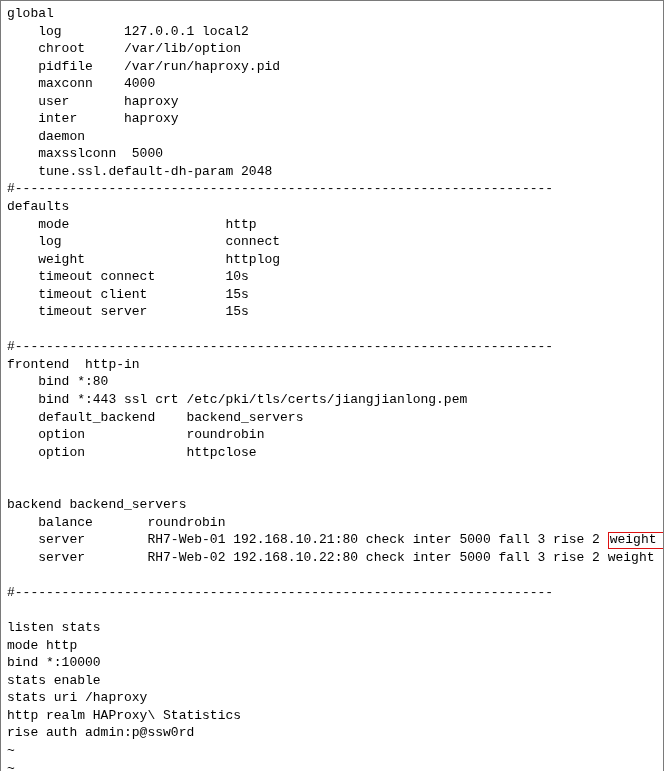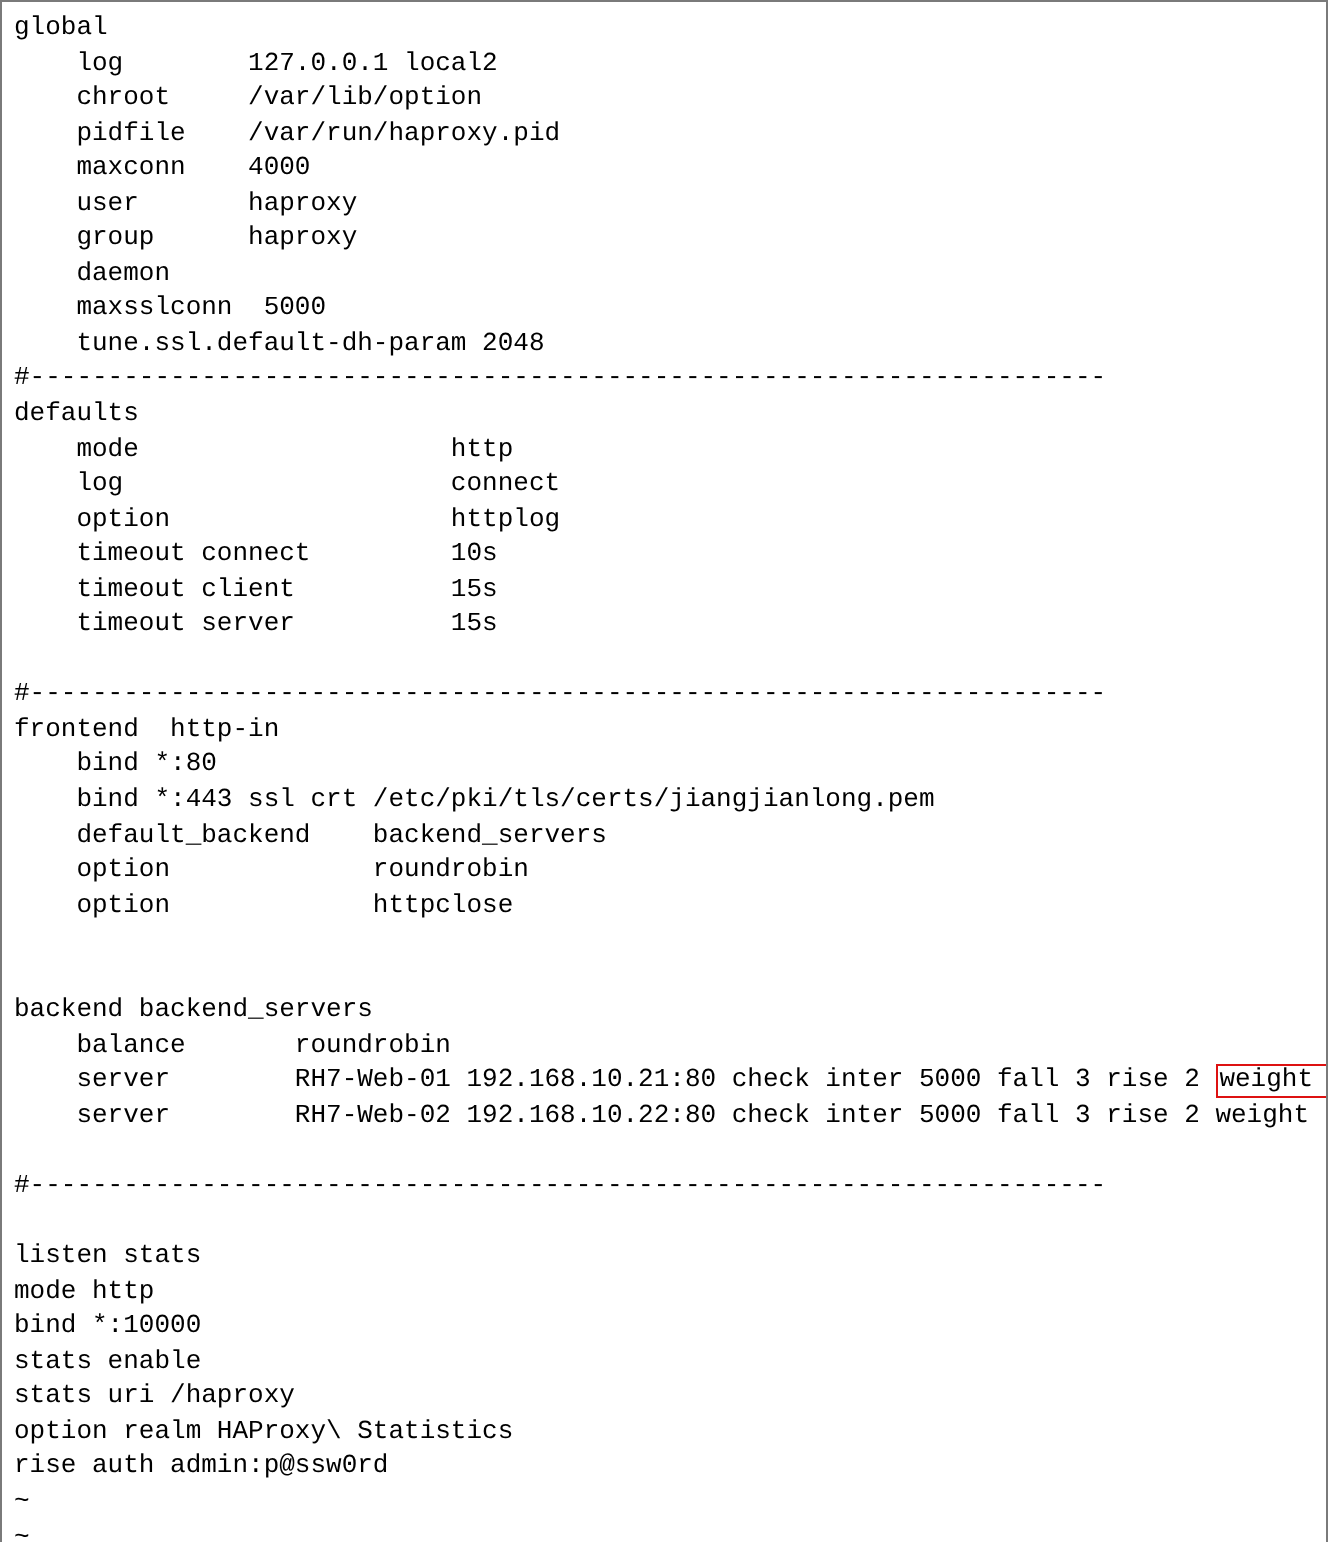--- a/index.html
+++ b/index.html
@@ -29,29 +29,29 @@
 </style>
 </head>
 <body>
 
 <pre id="out"><span class="line">global</span>
 <span class="line">    log        127.0.0.1 local2</span>
 <span class="line">    chroot     /var/lib/option</span>
 <span class="line">    pidfile    /var/run/haproxy.pid</span>
 <span class="line">    maxconn    4000</span>
 <span class="line">    user       haproxy</span>
-<span class="line">    group      haproxy</span>
+<span class="line">    inter      haproxy</span>
 <span class="line">    daemon</span>
 <span class="line">    maxsslconn  5000</span>
 <span class="line">    tune.ssl.default-dh-param 2048</span>
 <span class="line">#---------------------------------------------------------------------</span>
 <span class="line">defaults</span>
 <span class="line">    mode                    http</span>
 <span class="line">    log                     connect</span>
-<span class="line">    option                  httplog</span>
+<span class="line">    weight                  httplog</span>
 <span class="line">    timeout connect         10s</span>
 <span class="line">    timeout client          15s</span>
 <span class="line">    timeout server          15s</span>
 
 <span class="line">#---------------------------------------------------------------------</span>
 <span class="line">frontend  http-in</span>
 <span class="line">    bind *:80</span>
 <span class="line">    bind *:443 ssl crt /etc/pki/tls/certs/jiangjianlong.pem</span>
 <span class="line">    default_backend    backend_servers</span>
 <span class="line">    option             roundrobin</span>
@@ -63,19 +63,19 @@
 <span class="line">    server        RH7-Web-01 192.168.10.21:80 check inter 5000 fall 3 rise 2 <span class="hl">weight 3</span></span>
 <span class="line">    server        RH7-Web-02 192.168.10.22:80 check inter 5000 fall 3 rise 2 weight 1</span>
 
 <span class="line">#---------------------------------------------------------------------</span>
 
 <span class="line">listen stats</span>
 <span class="line">mode http</span>
 <span class="line">bind *:10000</span>
 <span class="line">stats enable</span>
 <span class="line">stats uri /haproxy</span>
-<span class="line">option realm HAProxy\ Statistics</span>
+<span class="line">http realm HAProxy\ Statistics</span>
 <span class="line">rise auth admin:p@ssw0rd</span>
 <span class="line">~</span>
 <span class="line">~</span>
 
 
 </pre>
 
 </body></html>

